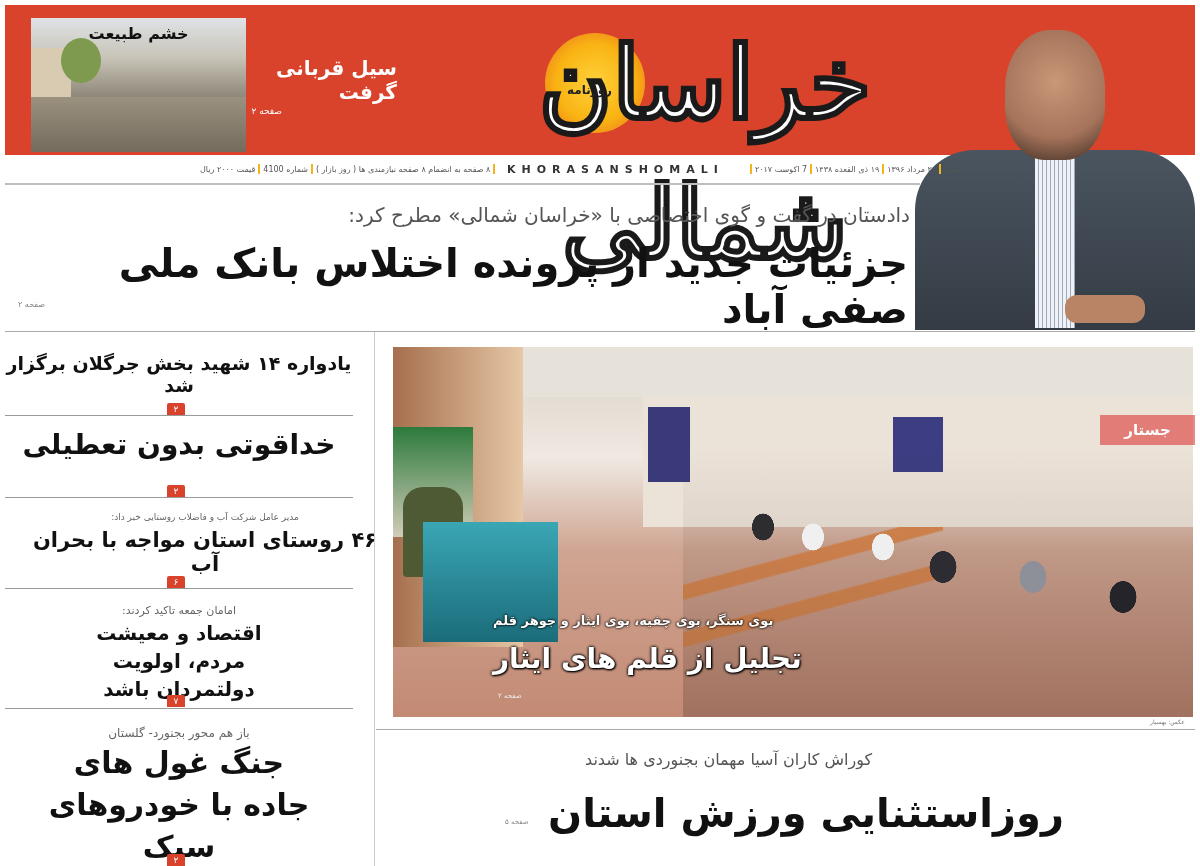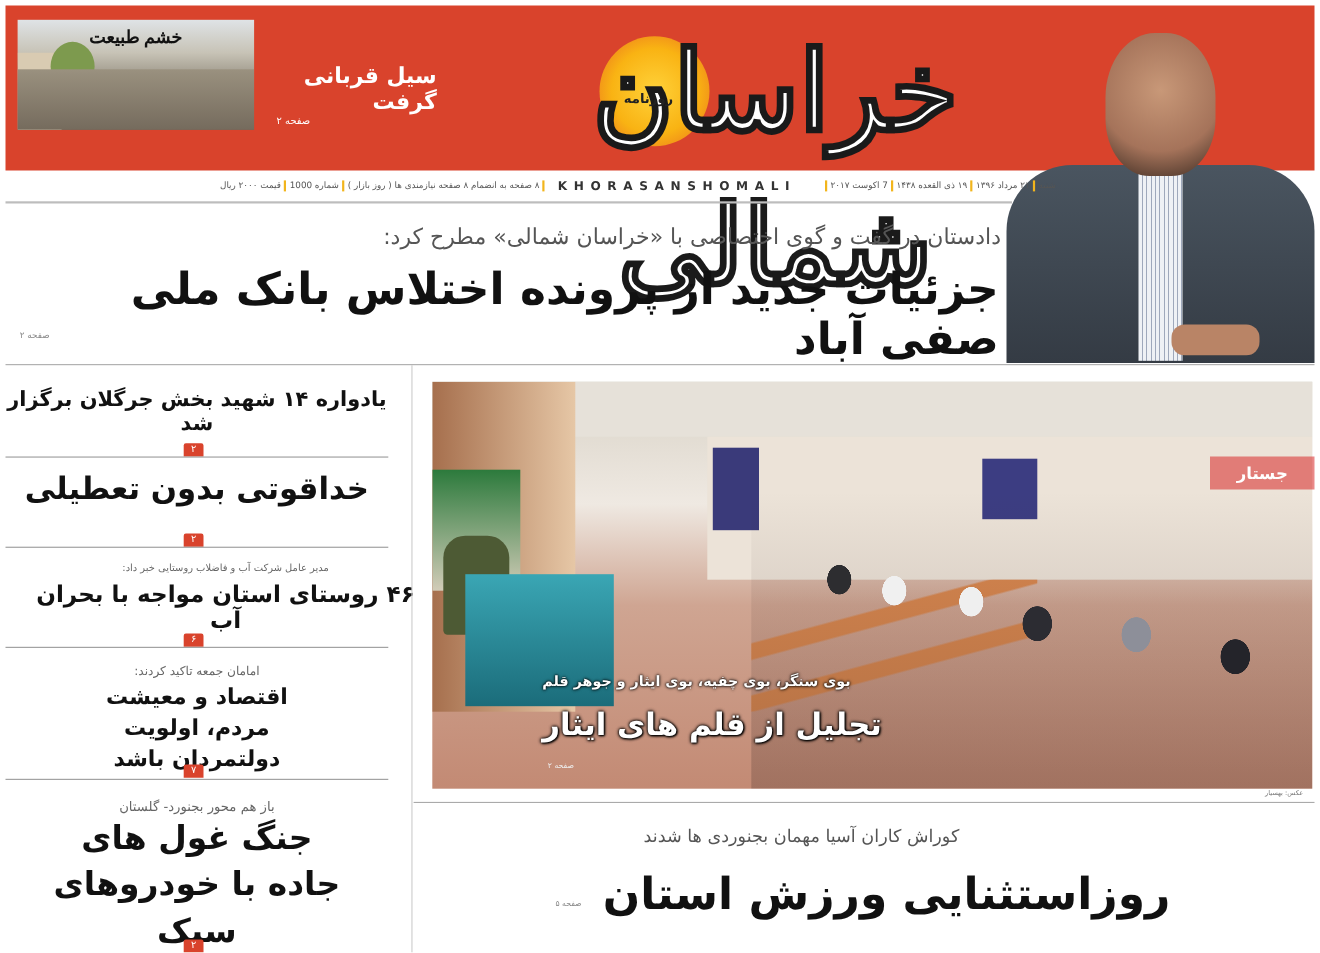--- a/index.html
+++ b/index.html
@@ -2,21 +2,21 @@
 <html><head>
 <meta charset="utf-8">
 <style>
   * { box-sizing: border-box; margin: 0; padding: 0; }
   html, body { width: 1200px; height: 866px; overflow: hidden; background: #ffffff; }
   body { position: relative; font-family: "DejaVu Sans", sans-serif; color: #111; }
 
   
   .masthead { position: absolute; left: 5px; top: 5px; width: 1190px; height: 150px; background: #d9432c; }
   .teaser { position: absolute; left: 7px; top: 7px; width: 385px; height: 138px; }
-  .teaser-photo { position: absolute; left: 4px; top: 6px; width: 215px; height: 100px; background: linear-gradient(180deg,#dfe3e6 0%,#c7c3b6 30%,#8d8577 60%,#6c6559 100%); overflow: hidden; font-family: Liberation Serif, serif; }
+  .teaser-photo { position: absolute; left: 19px; top: 6px; width: 215px; height: 134px; background: linear-gradient(180deg,#dfe3e6 0%,#c7c3b6 30%,#8d8577 60%,#6c6559 100%); overflow: hidden; }
   .teaser-photo .wall { position:absolute; left:0; top:30px; width:40px; height:75px; background:#d9cbb2; }
   .teaser-photo .tree { position:absolute; left:30px; top:20px; width:40px; height:45px; border-radius:50%; background:#7d9a4e; }
   .teaser-photo .mud { position:absolute; left:0; bottom:0; width:100%; height:55px; background:linear-gradient(180deg,#9a917f,#756b5d); }
   .teaser-photo-title { position: absolute; left: 0; right: 0; top: 6px; text-align: center; font-size: 16px; font-weight: bold; color: #111; direction: rtl; }
   .teaser-headline { position: absolute; right: 0; top: 44px; width: 160px; text-align: right; direction: rtl; color: #fff; font-size: 20px; font-weight: bold; }
   .teaser-page { position: absolute; right: 115px; top: 94px; color: #fff; font-size: 9px; direction: rtl; }
 
   .logo { position: absolute; left: 400px; top: 0; width: 600px; height: 150px; }
   .logo-sun { position: absolute; left: 140px; top: 28px; width: 100px; height: 100px; border-radius: 50%; background: radial-gradient(circle,#ffd23a 0%,#f9b313 55%,#f08b1a 80%,rgba(217,67,44,0) 100%); }
   .logo-small { position: absolute; left: 162px; top: 78px; font-size: 12px; font-weight: bold; color: #222; direction: rtl; }
@@ -110,21 +110,21 @@
   <div class="head"></div>
   <div class="hand"></div>
 </div>
 
 <div class="datebar">
   <div class="datebar-right">
     <span>شنبه</span><span class="sep"></span><span>۲۱ مرداد ۱۳۹۶</span><span class="sep"></span><span>۱۹ ذی القعده ۱۴۳۸</span><span class="sep"></span><span>7 اکوست ۲۰۱۷</span><span class="sep"></span>
   </div>
   <div class="datebar-brand">KHORASANSHOMALI</div>
   <div class="datebar-left">
-    <span class="sep"></span><span>۸ صفحه به انضمام ۸ صفحه نیازمندی ها ( روز بازار )</span><span class="sep"></span><span>شماره 1000</span><span class="sep"></span><span>قیمت ۲۰۰۰ ریال</span>
+    <span class="sep"></span><span>۸ صفحه به انضمام ۸ صفحه نیازمندی ها ( روز بازار )</span><span class="sep"></span><span>شماره 4100</span><span class="sep"></span><span>قیمت ۲۰۰۰ ریال</span>
   </div>
 </div>
 <div class="rule-top"></div>
 
 <div class="lead-kicker">دادستان در گفت و گوی اختصاصی با «خراسان شمالی» مطرح کرد:</div>
 <div class="lead-headline">جزئیات جدید از پرونده اختلاس بانک ملی صفی آباد</div>
 <div class="lead-page">صفحه ۲</div>
 <div class="rule-lead"></div>
 
 <div class="item" style="top:352px;">

